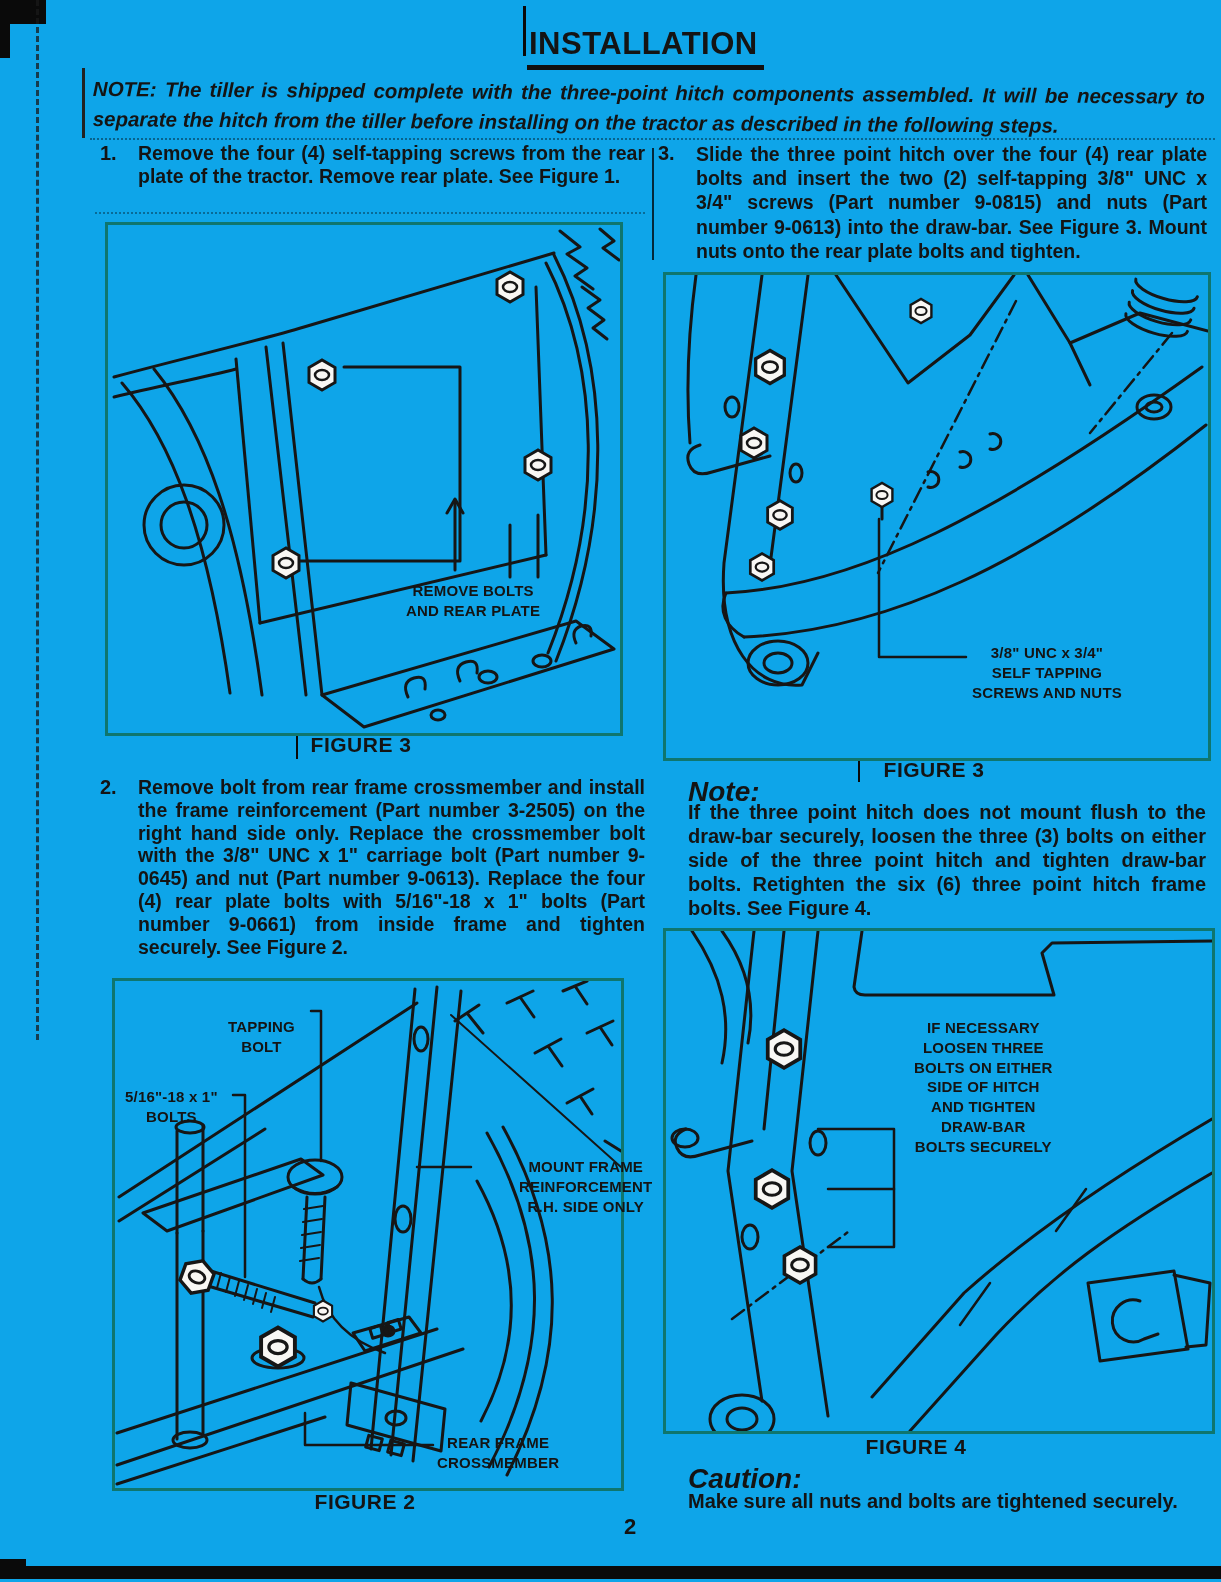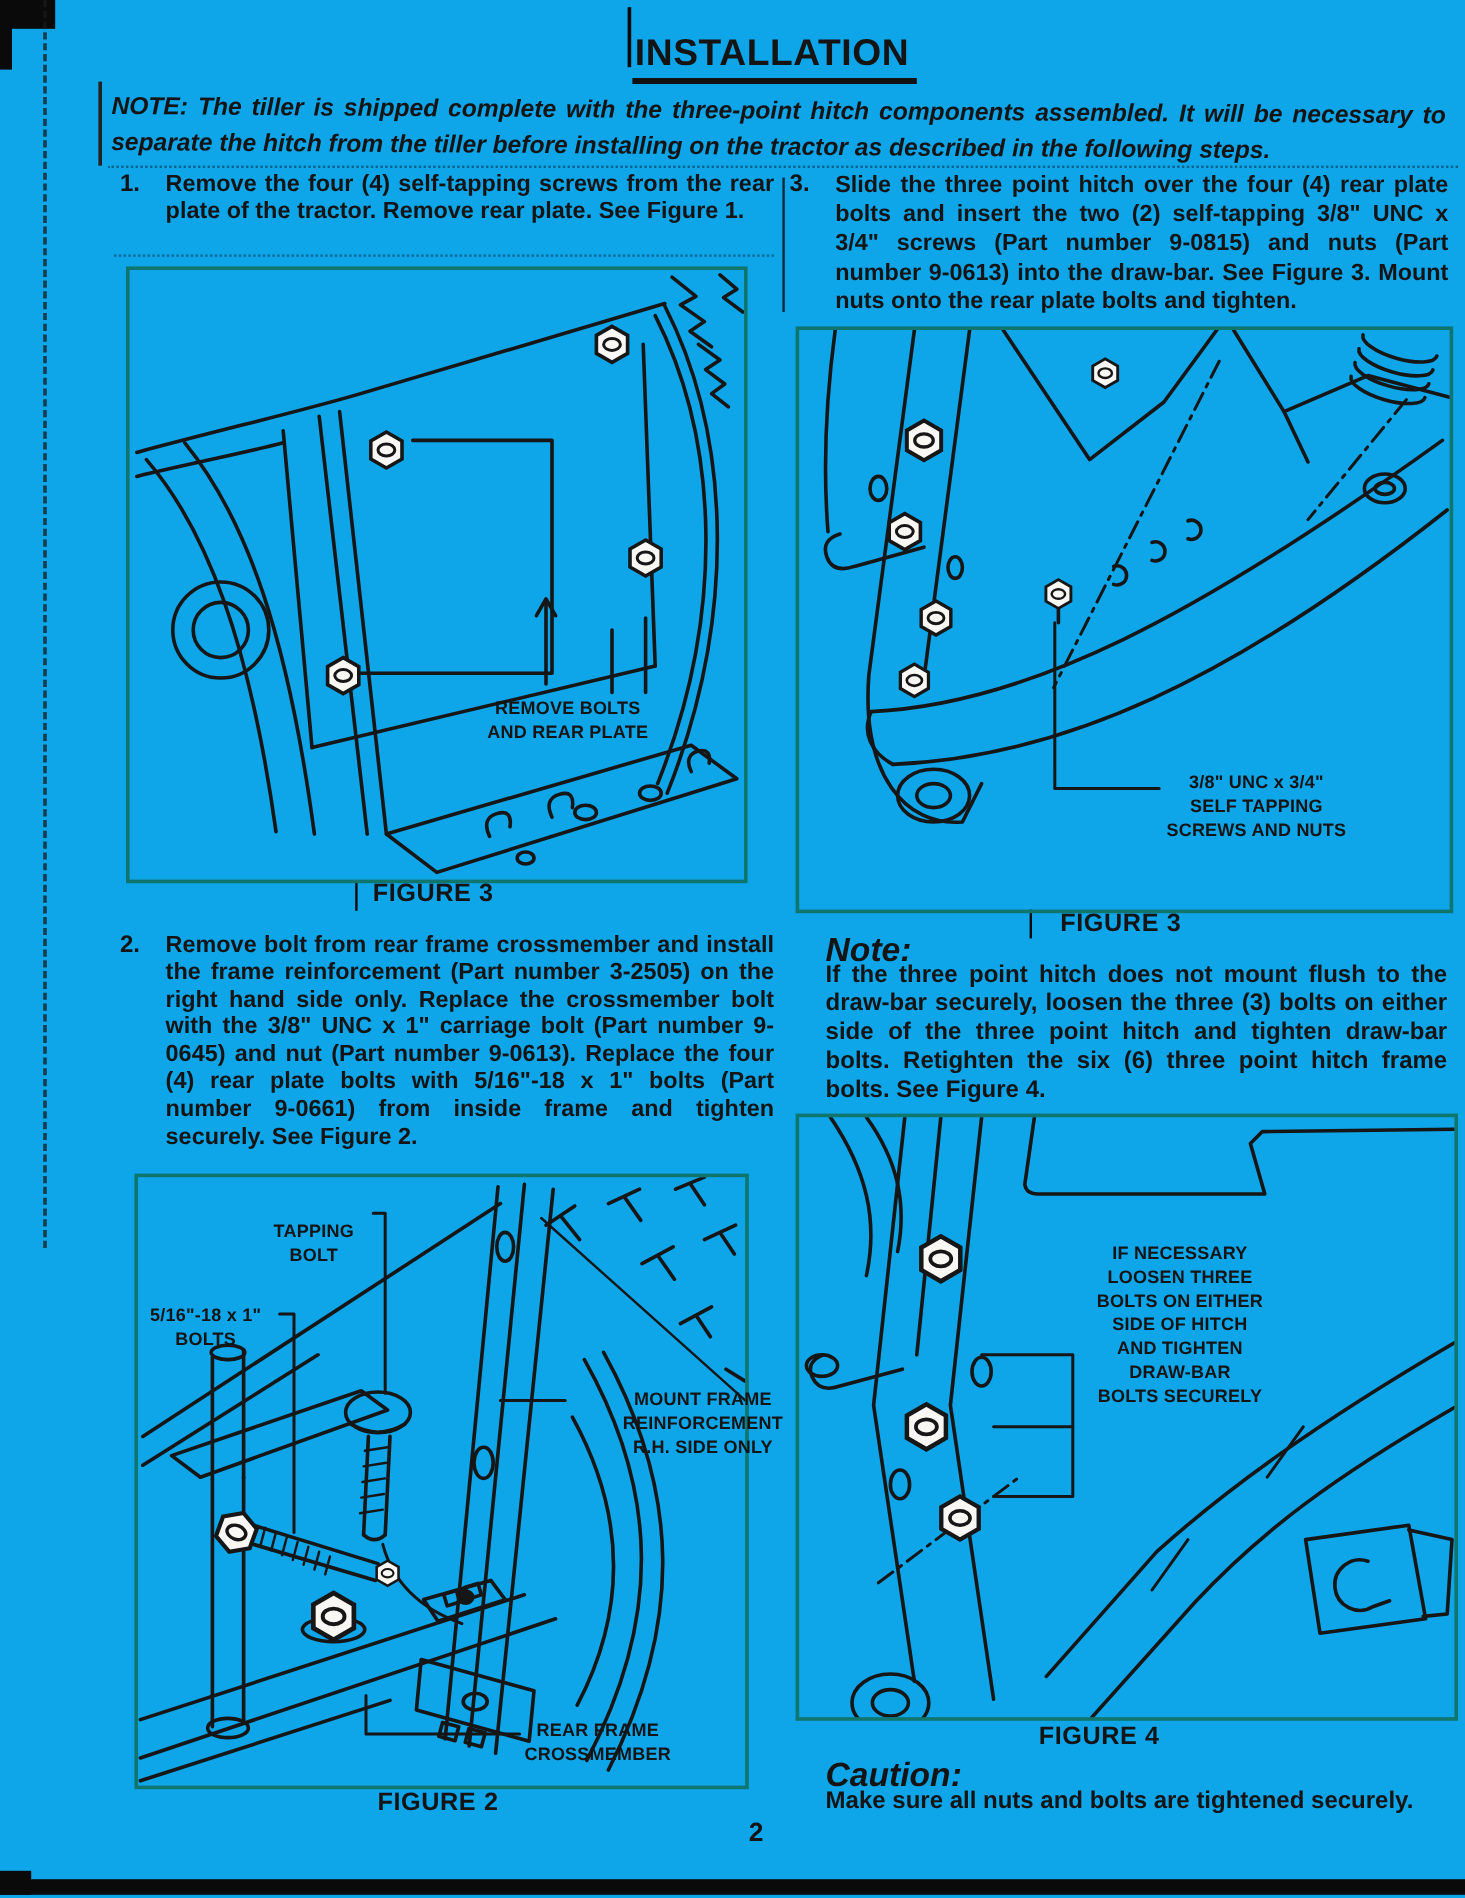--- a/index.html
+++ b/index.html
@@ -255,21 +255,21 @@
         <path d="M422,352 L508,340 522,418 434,430 Z"></path>
         <path d="M474,370 a21,21 0 1 0 4,38 l14,-5"></path>
         <path d="M508,344 L544,352 540,414 520,416"></path>
         <path d="M152,198 H228 V316 H162" stroke-width="2.5"></path>
         <path d="M228,258 H162" stroke-width="2.5"></path>
       </g>
       <use href="#hexbolt" transform="translate(118,118) scale(1.25)"></use>
       <use href="#hexbolt" transform="translate(106,258) scale(1.25)"></use>
       <use href="#hexbolt" transform="translate(134,334) scale(1.2)"></use>
     </svg>
-    <div class="figlabel" style="left:248px;top:104px;">IF NECESSARY
+    <div class="figlabel" style="left:248px;top:87px;">IF NECESSARY
 LOOSEN THREE
 BOLTS ON EITHER
 SIDE OF HITCH
 AND TIGHTEN
 DRAW-BAR
 BOLTS SECURELY</div>
   </div>
   <div class="figcap" style="left:663px;top:1435px;width:506px;">FIGURE 4</div>
 
   <div class="subhead" style="left:688px;top:1463px;">Caution:</div>

